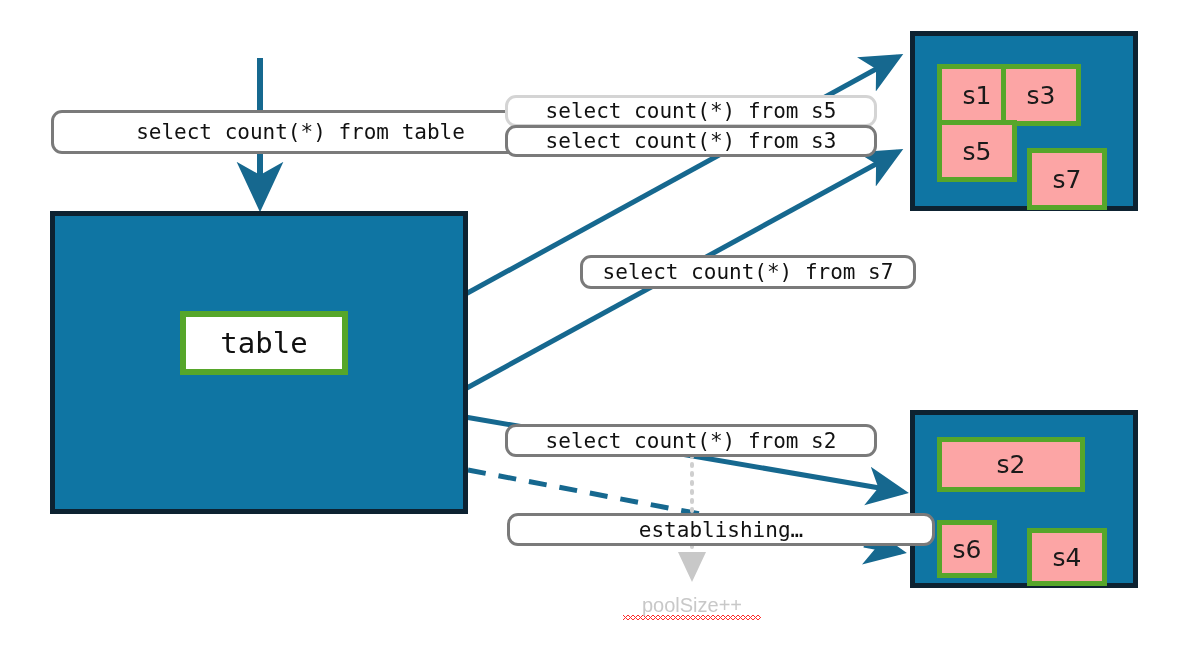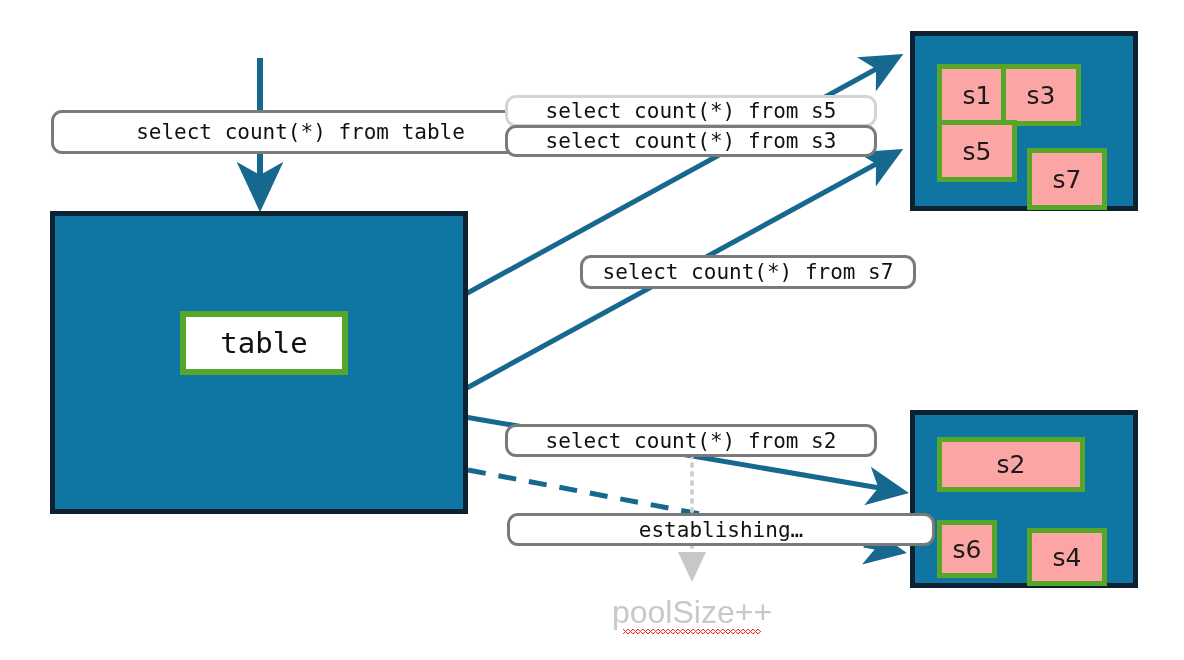--- a/index.html
+++ b/index.html
@@ -70,21 +70,21 @@
     white-space: nowrap;
     letter-spacing: 0px;
   }
   .query-box.light-border {
     border-color: #d4d4d4;
     text-align: right;
   }
   .pool-label {
     position: absolute;
     font-family: "Liberation Sans", sans-serif;
-    font-size: 32px;
+    font-size: 20px;
     color: #c8c8c8;
     white-space: nowrap;
     text-align: center;
   }
   .pool-label .squiggle {
     display: block;
     height: 5px;
     margin-top: -2px;
     background-image:
       linear-gradient(45deg, transparent 45%, #ff2b2b 45%, #ff2b2b 55%, transparent 55%),

